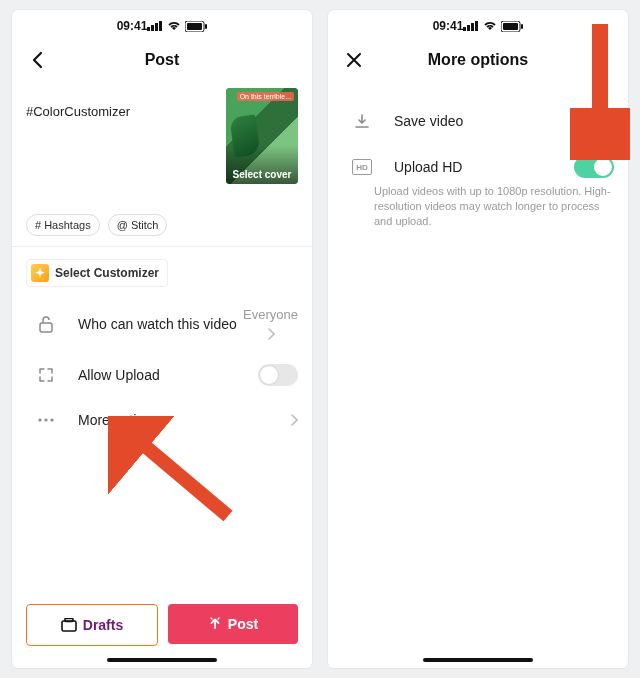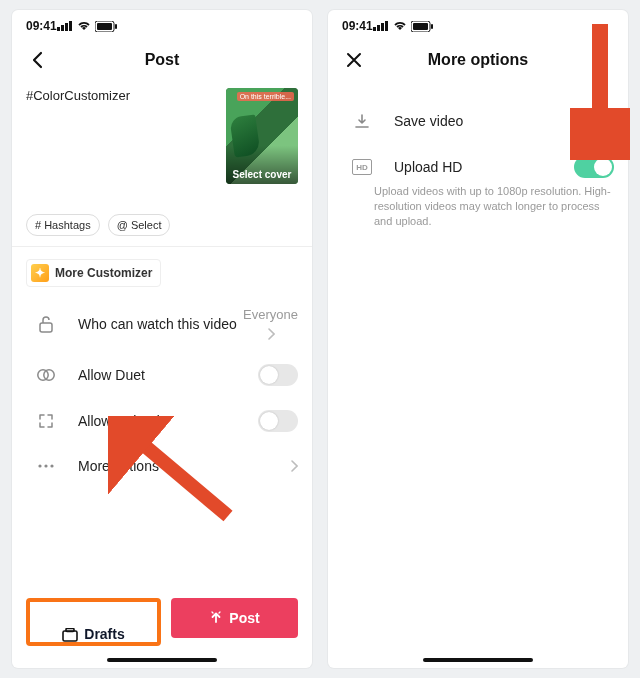--- a/index.html
+++ b/index.html
@@ -27,21 +27,21 @@
     overflow: hidden;
   }
   .phone.left { left: 12px; }
   .phone.right { left: 328px; }
 
   
   .status {
     height: 28px;
     display: flex;
     align-items: center;
-    justify-content: flex-start;
+    justify-content: center;
     padding: 2px 14px 0 14px;
     font-size: 12px;
     font-weight: 600;
   }
   .status .icons { display: flex; align-items: center; gap: 4px; }
   .status svg { display: block; }
 
   
   .nav {
     height: 40px;
@@ -59,20 +59,21 @@
   
   .compose {
     padding: 8px 14px 0 14px;
     display: flex;
     gap: 8px;
   }
   .compose .caption {
     flex: 1;
     font-size: 13px;
     color: #222;
+    margin-top: 16px;
   }
   .thumb {
     width: 72px;
     height: 96px;
     border-radius: 4px;
     position: relative;
     overflow: hidden;
     background: #356b3b;
   }
   .thumb .bg {
@@ -172,21 +173,21 @@
 
   .bottom-bar{
     position:absolute; bottom:22px; left:14px; right:14px;
     display:flex; gap:10px;
   }
   .btn {
     flex:1; height:40px; border-radius:4px;
     display:flex; align-items:center; justify-content:center;
     gap:6px; font-size:14px; font-weight:700;
   }
-  .btn.drafts { border:4px solid #f97316; color:#0f172a; background:#fff;align-items:flex-end; }
+  .btn.drafts { border:1px solid #f97316; color:#701a75; background:#fff; }
   .btn.post { background:#ec3f5f; color:#fff; }
 
   .home-ind {
     position:absolute; bottom:6px; left:50%; transform:translateX(-50%);
     width:110px; height:4px; border-radius:2px; background:#111;
   }
 
   .subtext {
     padding: 0 14px 0 46px;
     font-size: 11px;
@@ -251,27 +252,27 @@
       <div class="tag">On this terrible...</div>
       <div class="cover">Select cover</div>
     </div>
   </div>
 
   <div class="chiprow">
     <div class="chip">
           <span># Hashtags</span>
         </div>
     <div class="chip">
-          <span>@ Select</span>
+          <span>@ Stitch</span>
         </div>
   </div>
 
   <div class="effect-pill">
     <span class="badge">✦</span>
-    <span>More Customizer</span>
+    <span>Select Customizer</span>
   </div>
 
   <div class="rows">
 
     <div class="row">
       <span class="ico">
         <svg width="16" height="18" viewBox="0 0 16 18">
               <rect x="2" y="8" width="12" height="9" rx="2" fill="none" stroke="#8a8a8a" stroke-width="1.5"></rect>
               <path d="M5 8 V5 a3 3 0 0 1 6 0" fill="none" stroke="#8a8a8a" stroke-width="1.5"></path>
             </svg>
@@ -279,32 +280,20 @@
       <span class="label">Who can watch this video</span>
       <span class="trail">
         <span>Everyone</span>
         <svg width="8" height="12" viewBox="0 0 8 12">
               <path d="M2 1 L7 6 L2 11" stroke="#bdbdbd" stroke-width="1.6" fill="none" stroke-linecap="round"></path>
             </svg>
       </span>
     </div>
 
 
-    <div class="row">
-      <span class="ico">
-        <svg width="20" height="14" viewBox="0 0 20 14">
-              <circle cx="7" cy="7" r="5.2" fill="none" stroke="#8a8a8a" stroke-width="1.5"></circle>
-              <circle cx="13" cy="7" r="5.2" fill="none" stroke="#8a8a8a" stroke-width="1.5"></circle>
-            </svg>
-      </span>
-      <span class="label">Allow Duet</span>
-      <span class="toggle off">
-            <span class="knob"></span>
-          </span>
-    </div>
 
     <div class="row">
       <span class="ico">
         <svg width="16" height="16" viewBox="0 0 16 16">
               <path d="M2 2 h4 M10 2 h4 M2 14 h4 M10 14 h4 M2 2 v4 M2 10 v4 M14 2 v4 M14 10 v4" stroke="#8a8a8a" stroke-width="1.5" stroke-linecap="round"></path>
             </svg>
       </span>
       <span class="label">Allow Upload</span>
       <span class="toggle off">
             <span class="knob"></span>

